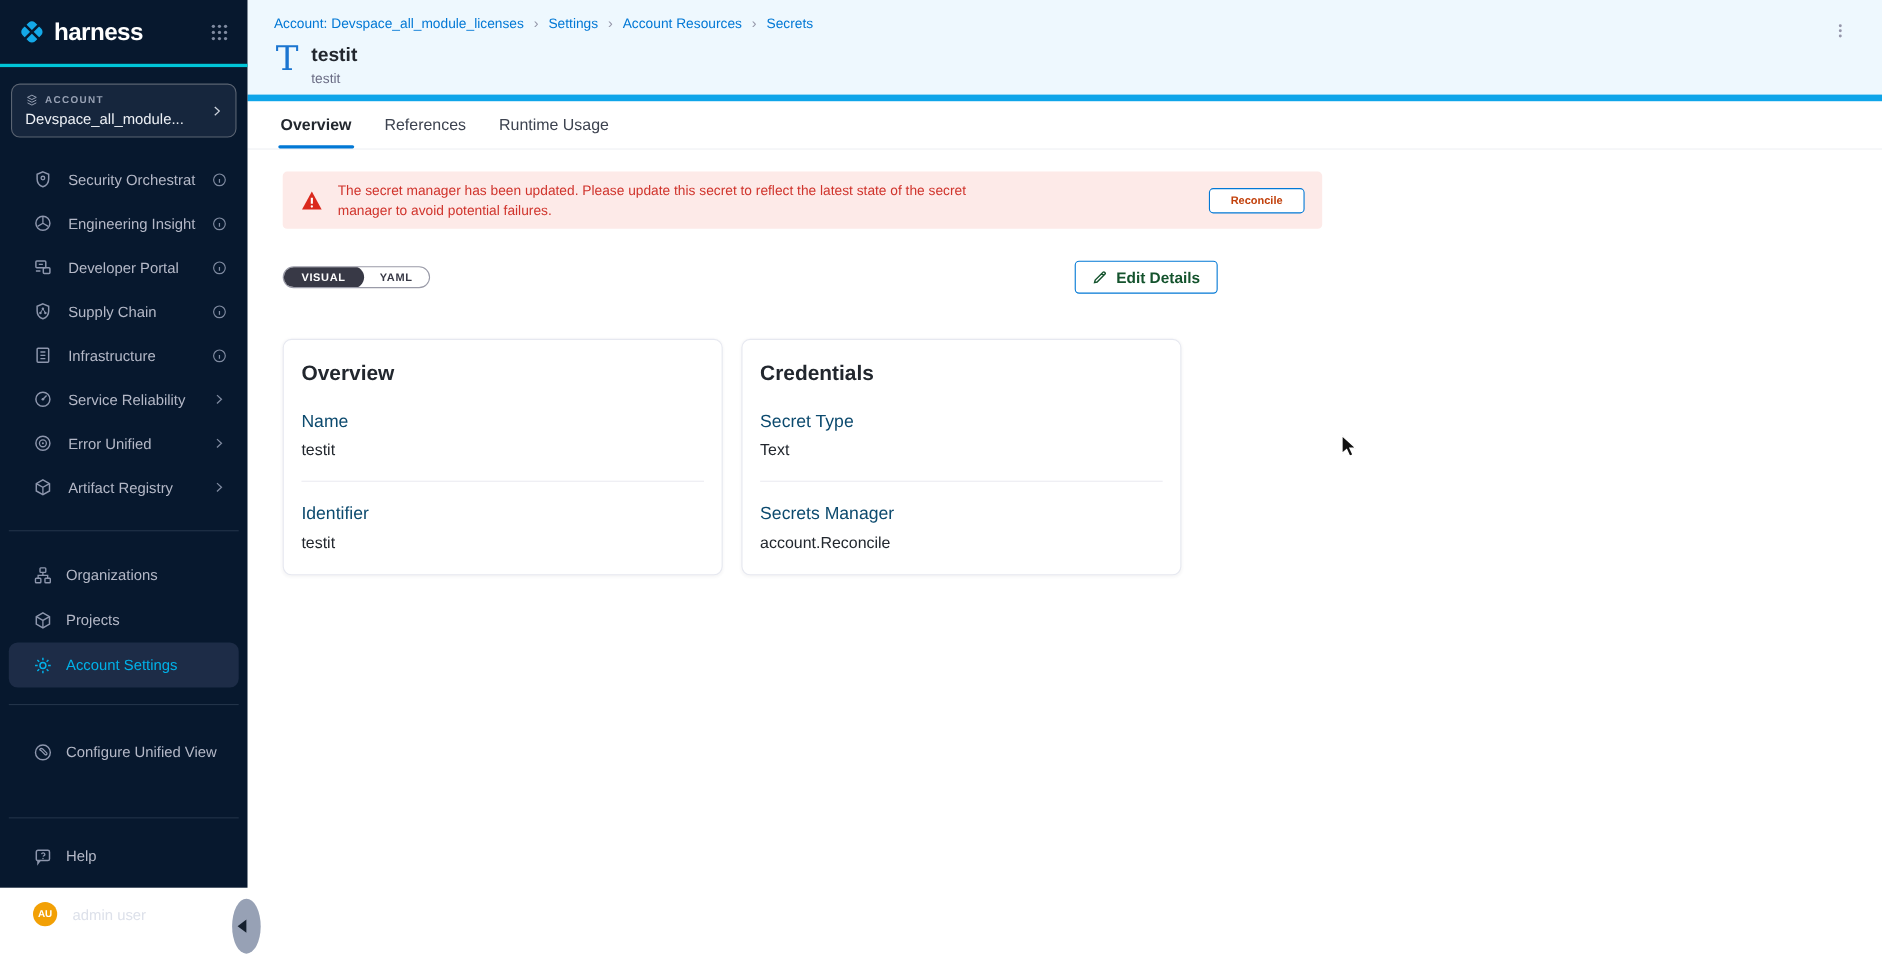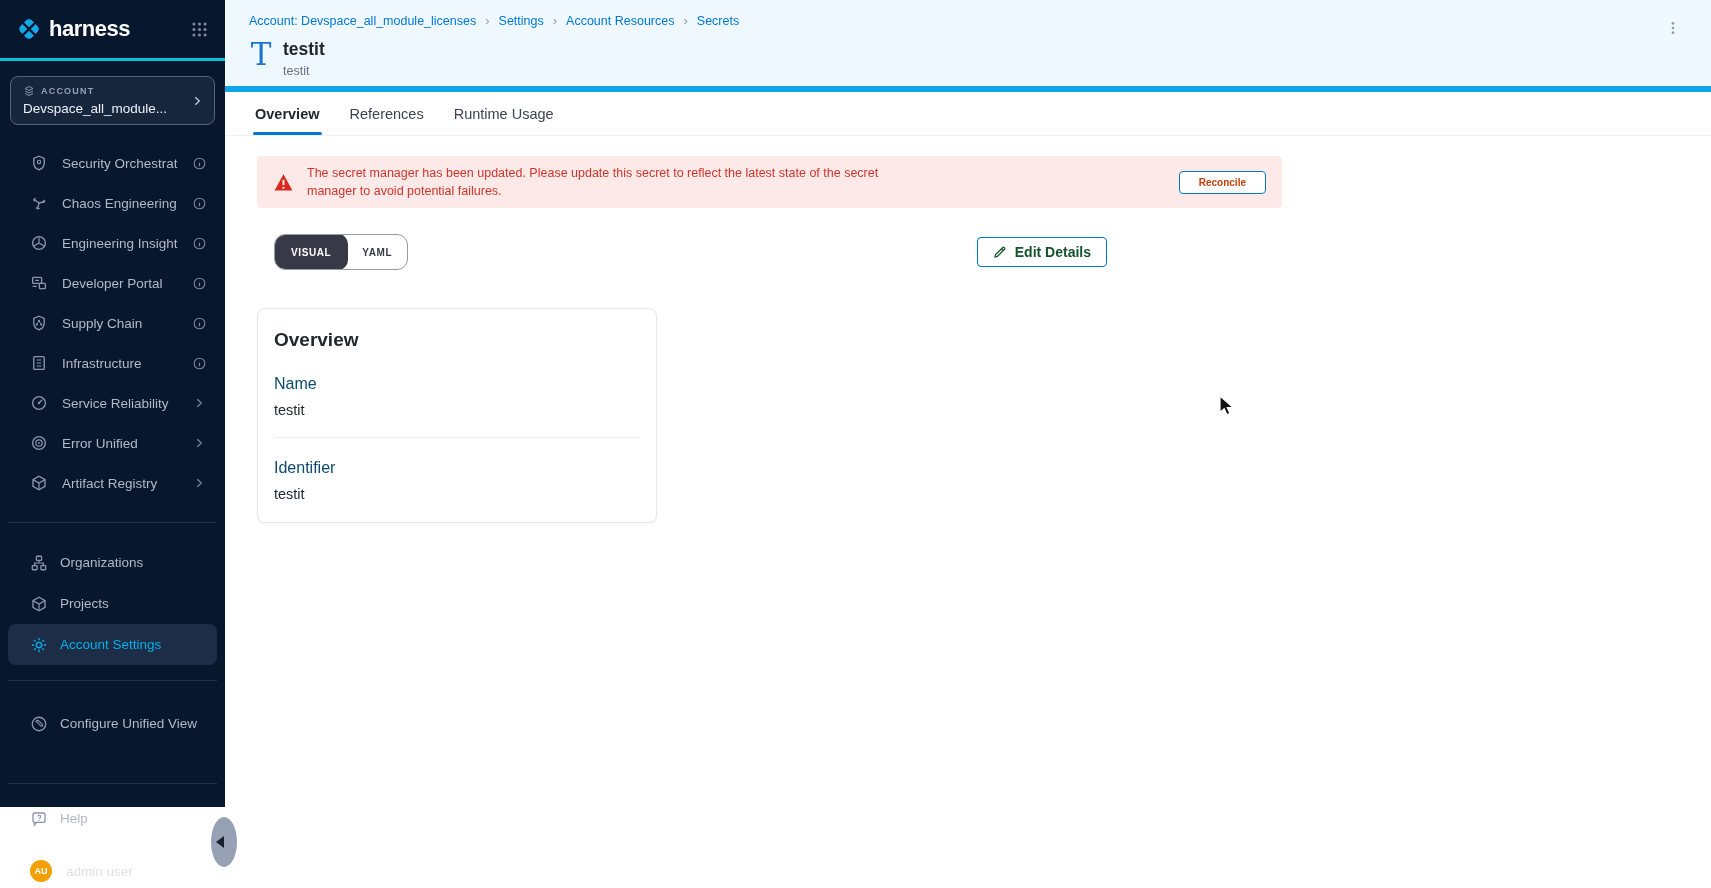--- a/index.html
+++ b/index.html
@@ -100,34 +100,34 @@
   }
   .tab.active { font-weight:bold; color:#22272e; }
   .tab.active::after {
     content:""; position:absolute; left:0; right:0; bottom:0; height:3px;
     background:#0278d5; border-radius:2px;
   }
 
   .main { padding:20px 0 0 32px; }
 
   .banner {
-    width:1025px; height:52px; background:#fdeae8; border-radius:4px;
+    width:945px; height:52px; background:#fdeae8; border-radius:4px;
     display:flex; align-items:center; padding:0 16px;
   }
   .banner-text { margin-left:13px; font-size:12.5px; color:#d0342c; line-height:1.45; max-width:600px; }
   .reconcile-btn {
     margin-left:auto; background:#fff; border:1px solid #0278d5; color:#c2410c;
     font-family:inherit; font-weight:bold; font-size:10px; padding:5px 19px;
     border-radius:4px; cursor:pointer;text-align:center;
   }
 
   .toolbar-row { width:850px; margin-top:28px; display:flex; align-items:center; height:32px; }
   .toggle {
-    display:flex; border:1px solid #9a9ba8; border-radius:11px; height:36px;
-    background:#fff; overflow:hidden; cursor:pointer;margin-left:17px;
+    display:flex; border:1px solid #9a9ba8; border-radius:11px; height:20px;
+    background:#fff; overflow:hidden; cursor:pointer;
   }
   .toggle-opt {
     font-size:10px; font-weight:bold; letter-spacing:0.6px; color:#383946;
     display:flex; align-items:center; padding:0 15px;
   }
   .toggle-opt.active { background:#383946; color:#fff; border-radius:10px; margin:-1px; padding:0 17px; }
   .edit-btn {
     margin-left:auto; background:#fff; border:1px solid #0278d5; color:#14532d;
     font-family:inherit; font-weight:bold; font-size:14px; padding:6px 15px;
     border-radius:4px; cursor:pointer; display:flex; align-items:center; gap:8px;
@@ -298,33 +298,20 @@
       <span class="m-label">Security Orchestrat...</span>
       <span class="trail">
           <svg width="15" height="15">
             <use href="#i-info"></use>
           </svg>
         </span>
     </div>
     <div class="side-row">
       <span class="m-icon">
           <svg width="18" height="18">
-            <use href="#i-chaos"></use>
-          </svg>
-        </span>
-      <span class="m-label">Chaos Engineering</span>
-      <span class="trail">
-          <svg width="15" height="15">
-            <use href="#i-info"></use>
-          </svg>
-        </span>
-    </div>
-    <div class="side-row">
-      <span class="m-icon">
-          <svg width="18" height="18">
             <use href="#i-insights"></use>
           </svg>
         </span>
       <span class="m-label">Engineering Insights</span>
       <span class="trail">
           <svg width="15" height="15">
             <use href="#i-info"></use>
           </svg>
         </span>
     </div>
@@ -524,20 +511,28 @@
 
     <div class="cards">
       <div class="card">
         <div class="card-title">Overview</div>
         <div class="field-label">Name</div>
         <div class="field-value">testit</div>
         <div class="card-divider"></div>
         <div class="field-label">Identifier</div>
         <div class="field-value">testit</div>
       </div>
+      <div class="card">
+        <div class="card-title">Credentials</div>
+        <div class="field-label">Secret Type</div>
+        <div class="field-value">Text</div>
+        <div class="card-divider"></div>
+        <div class="field-label">Secrets Manager</div>
+        <div class="field-value">account.Reconcile</div>
+      </div>
     </div>
 
   </section>
 </main>
 
 <svg class="cursor" width="20" height="22" viewBox="0 0 20 22">
   <path d="M1 1l0 16.2 4.2-3.5 2.8 6 3-1.3-2.8-5.9 5.6-.1z" fill="#111" stroke="#fff" stroke-width="1.2"></path>
 </svg>
 
 </body></html>

